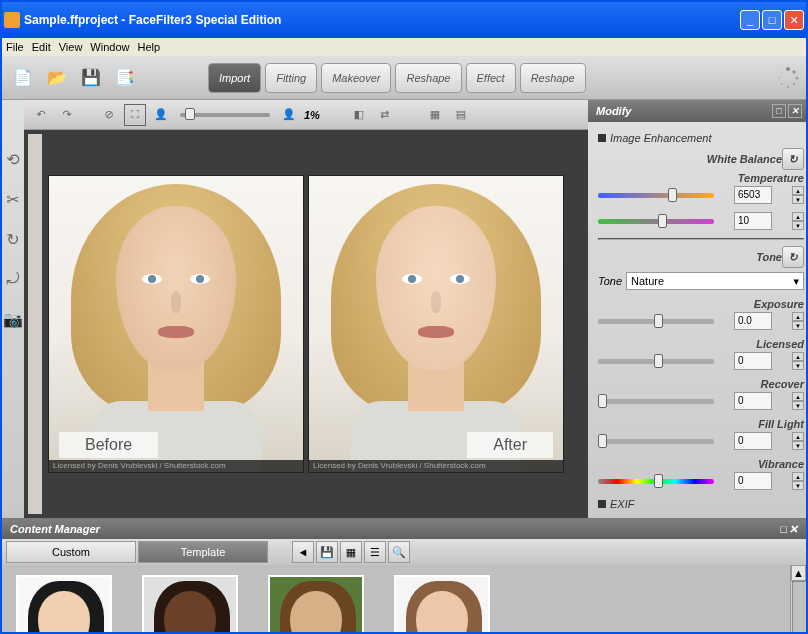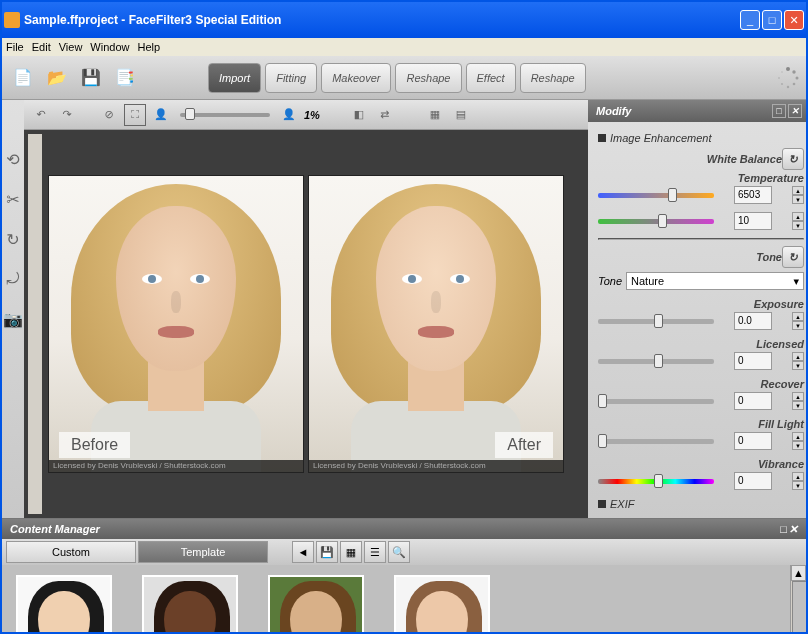--- a/index.html
+++ b/index.html
@@ -31,21 +31,21 @@
 .face { position: absolute; left: 50%; top: 30px; transform: translateX(-50%); }
 .face .fshape { width: 120px; height: 165px; background: radial-gradient(ellipse at 50% 40%, #f2d4b8, #e0b896); border-radius: 50% 50% 48% 48% / 45% 45% 58% 58%; position: relative; }
 .face .hair { position: absolute; top: -22px; left: -45px; width: 210px; height: 230px; background: radial-gradient(ellipse at 50% 30%, #e5c585, #c09a55); border-radius: 50% 50% 35% 35%; z-index: -1; }
 .face .eye { position: absolute; width: 20px; height: 10px; background: #fff; border-radius: 50%; top: 68px; }
 .face .eye::after { content:''; position: absolute; width: 8px; height: 8px; background: #6a8aa5; border-radius: 50%; top: 1px; left: 6px; }
 .face .eye.l { left: 26px; } .face .eye.r { right: 26px; }
 .face .nose { position: absolute; width: 10px; height: 22px; background: rgba(0,0,0,0.08); top: 85px; left: 55px; border-radius: 40%; }
 .face .mouth { position: absolute; width: 36px; height: 12px; background: #c0746a; top: 120px; left: 42px; border-radius: 40%; }
 .face .neck { position: absolute; width: 56px; height: 50px; background: #e8c4a2; top: 155px; left: 32px; }
 .face .shirt { position: absolute; width: 170px; height: 110px; background: #dcdcd6; top: 195px; left: -25px; border-radius: 30px 30px 0 0; }
-.imglabel { position: absolute; bottom: 14px; background: rgba(255,255,255,0.7); padding: 4px 12px; font-size: 16px; color: #555; }
+.imglabel { position: absolute; bottom: 14px; background: rgba(255,255,255,0.7); padding: 4px 26px; font-size: 16px; color: #555; }
 .imglabel.before { left: 10px; }
 .imglabel.after { right: 10px; }
 .imgfoot { position: absolute; bottom: 0; left: 0; right: 0; height: 12px; background: rgba(0,0,0,0.7); color: #aaa; font-size: 8px; padding: 1px 4px; }
 .rightcol { width: 222px; background: linear-gradient(to bottom, #e0e0e0, #cacaca); display: flex; flex-direction: column; }
 .panelhead { height: 22px; background: linear-gradient(to bottom, #808080, #606060); color: #fff; font-style: italic; font-weight: bold; display: flex; align-items: center; padding: 0 8px; }
 .panelhead .picon { margin-left: auto; width: 14px; height: 14px; border: 1px solid #aaa; display: flex; align-items: center; justify-content: center; font-size: 9px; cursor: pointer; }
 .panelbody { flex: 1; overflow-y: auto; padding: 6px 6px 6px 10px; }
 .section { font-style: italic; font-weight: normal; color: #333; margin: 4px 0; display: flex; align-items: center; gap: 4px; }
 .section .sq { width: 8px; height: 8px; background: #333; }
 .sublabel { font-style: italic; font-weight: bold; color: #444; margin: 2px 0; display: flex; align-items: center; justify-content: flex-end; }

